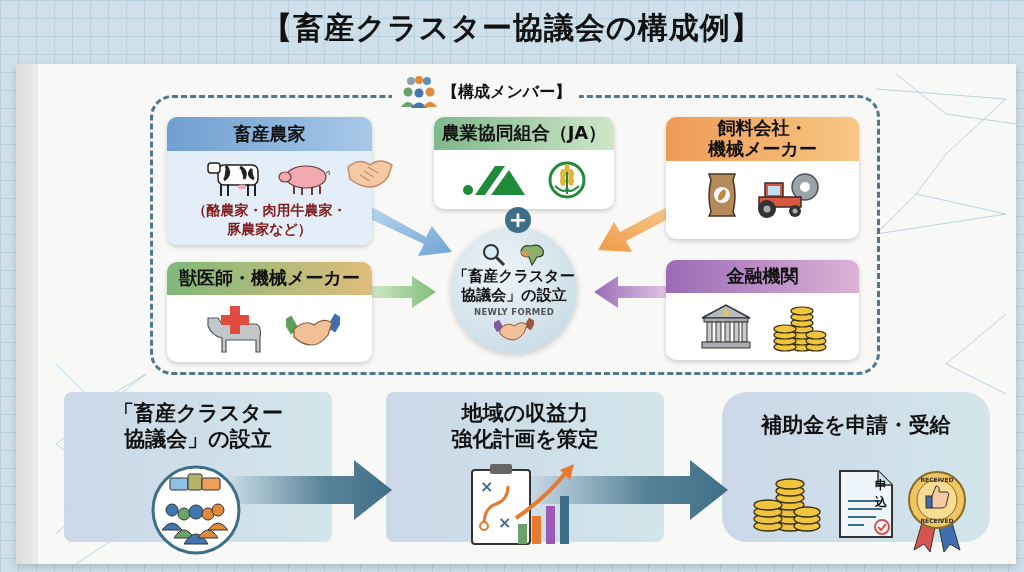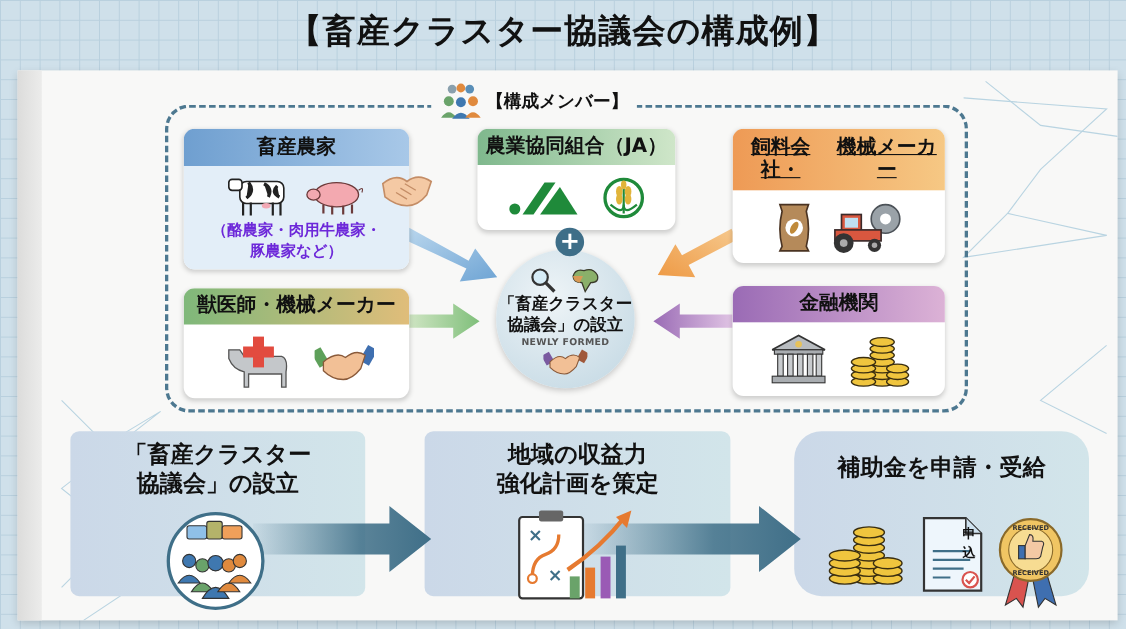--- a/index.html
+++ b/index.html
@@ -41,21 +41,21 @@
 
   .card {
     position: absolute; background: #fff; border-radius: 10px;
     box-shadow: 0 2px 5px rgba(0,0,0,0.18); overflow: hidden;
   }
   .card .head {
     text-align: center; font-weight: bold; font-size: 18px; color: #111;
     display: flex; align-items: center; justify-content: center; line-height: 1.15;
   }
   .card .body { display: flex; align-items: center; justify-content: center; gap: 18px; }
-  .card .sub { text-align: center; font-size: 14px; font-weight: bold; line-height: 1.35; color: #6d28d9; }
+  .card .sub { text-align: center; font-size: 14px; font-weight: bold; line-height: 1.35; color: #7f1d1d; }
 
   .center-circle {
     position: absolute; left: 451px; top: 227px; width: 126px; height: 126px; border-radius: 50%;
     background: radial-gradient(circle at 40% 35%, #eef4f7, #c9dce6 80%);
     box-shadow: 0 2px 6px rgba(0,0,0,0.2);
     display: flex; flex-direction: column; align-items: center; justify-content: center;
   }
   .center-circle .ctxt { font-size: 15px; font-weight: bold; text-align: center; line-height: 1.25; color: #111; }
   .center-circle .en { font-size: 8.5px; font-weight: bold; color: #555; letter-spacing: 0.3px; margin-top: 2px; }
   .plus-badge {
@@ -179,21 +179,21 @@
         <ellipse cx="24" cy="14" rx="3" ry="5" fill="#e1b43a"></ellipse>
       <ellipse cx="16" cy="21" rx="3" ry="5" fill="#e1b43a"></ellipse>
         <ellipse cx="24" cy="21" rx="3" ry="5" fill="#e1b43a"></ellipse>
       <ellipse cx="20" cy="8" rx="2.5" ry="4" fill="#e1b43a"></ellipse>
       <path d="M8 26 q12 10 12 0 M32 26 q-12 10 -12 0" stroke="#1f8a3a" stroke-width="2" fill="none"></path>
     </svg>
   </div>
 </div>
 
 <div class="card" style="left:666px;top:117px;width:193px;height:122px;">
-  <div class="head" style="height:56px;flex-direction:row;background:linear-gradient(90deg,#ee9a55,#f6c884);text-decoration:underline;">
+  <div class="head" style="height:44px;flex-direction:column;background:linear-gradient(90deg,#ee9a55,#f6c884);">
     <div>飼料会社・</div>
     <div>機械メーカー</div>
   </div>
   <div class="body" style="height:66px;gap:12px;">
     <svg width="34" height="48" viewBox="0 0 34 48">
       <path d="M4 4 h26 l-2 6 q4 16 0 32 l2 4 h-26 l2 -4 q-4 -16 0 -32z" fill="#b58a5a" stroke="#4a3322" stroke-width="1.5"></path>
       <circle cx="17" cy="25" r="8" fill="#fff"></circle>
       <ellipse cx="17" cy="25" rx="3" ry="6" fill="#c08a3a" transform="rotate(30 17 25)"></ellipse>
     </svg>
     <svg width="70" height="50" viewBox="0 0 70 50">

